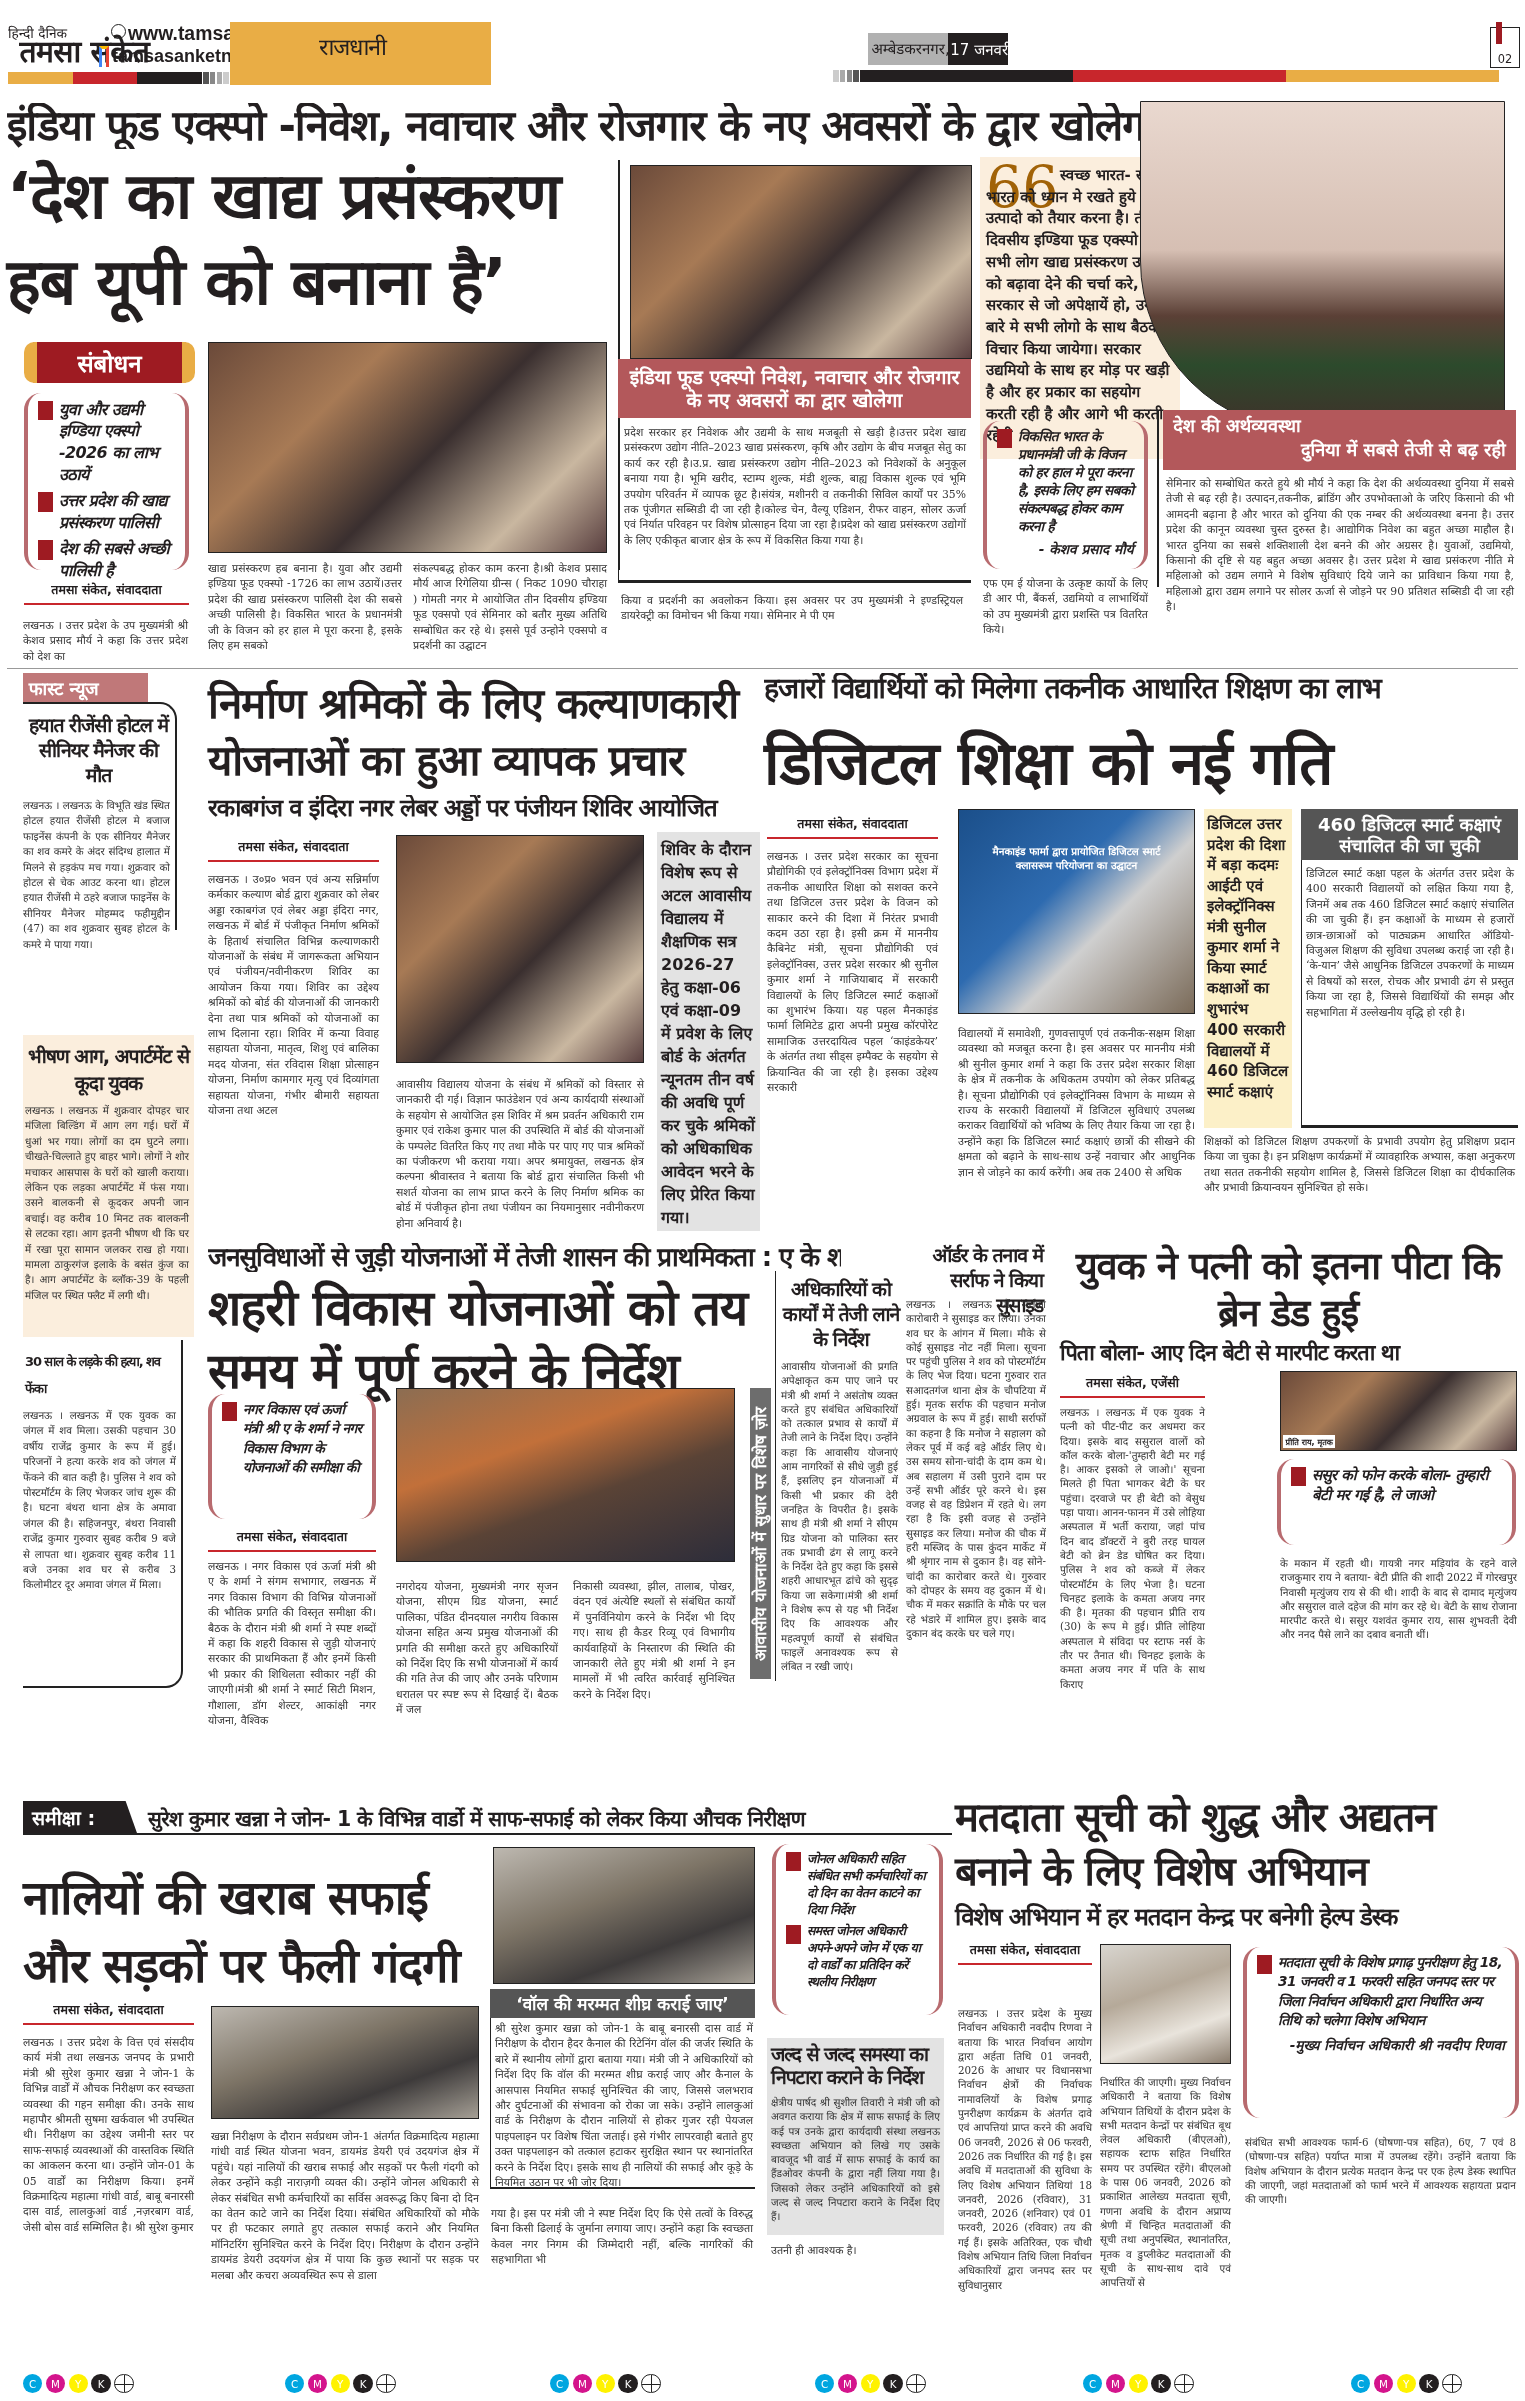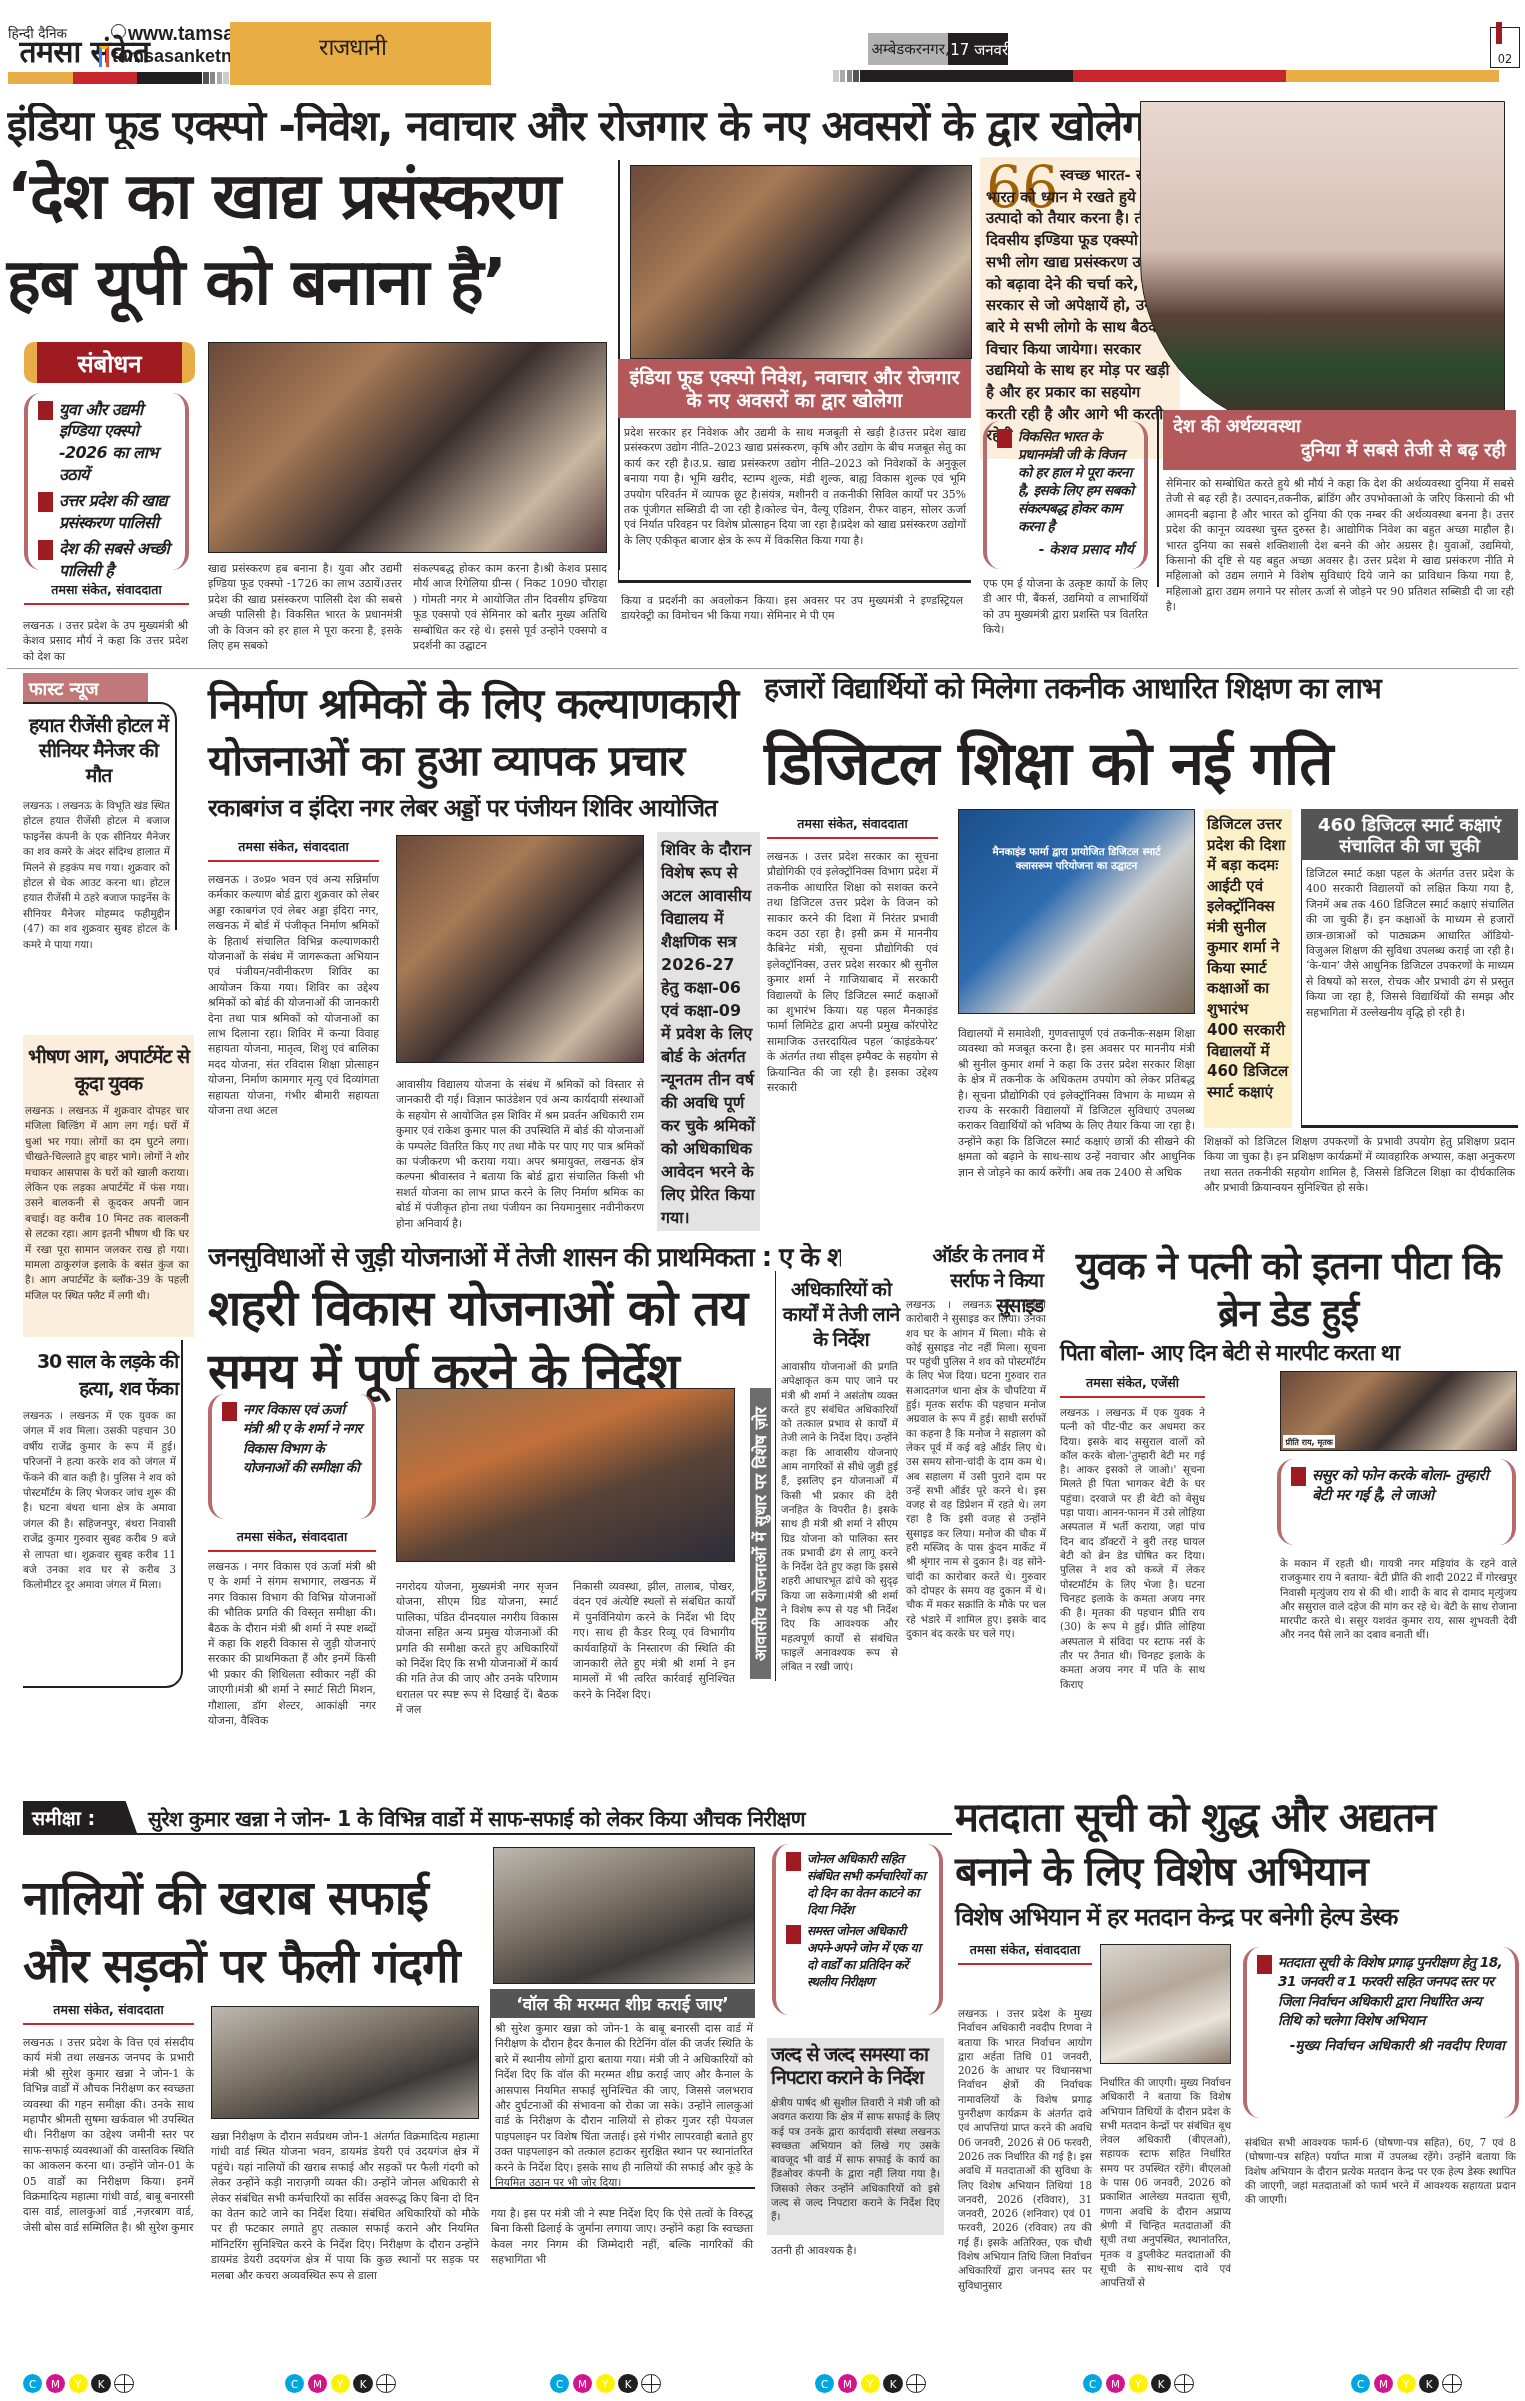--- a/index.html
+++ b/index.html
@@ -126,21 +126,21 @@
 <div class="abs" style="left:23px;top:673px;width:125px;height:28.5px;background:#c07879;">
   <span style="position:absolute;left:5.7px;top:3.4px;color:#fff;font-weight:bold;font-size:18px;">फास्ट न्यूज</span>
 </div>
 <div class="abs" style="left:23px;top:702px;width:154px;height:228px;border-top:2.3px solid #222;border-right:2.3px solid #222;border-top-right-radius:17px;"></div>
 <div class="abs hl" style="left:27px;top:713px;width:143px;font-size:19.4px;text-align:center;line-height:25px;">हयात रीजेंसी होटल में सीनियर मैनेजर की मौत</div>
 <div class="abs body" style="left:23px;top:798px;width:147px;font-size:10.3px;">लखनऊ । लखनऊ के विभूति खंड स्थित होटल हयात रीजेंसी होटल मे बजाज फाइनेंस कंपनी के एक सीनियर मैनेजर का शव कमरे के अंदर संदिग्ध हालात में मिलने से हड़कंप मच गया। शुक्रवार को होटल से चेक आउट करना था। होटल हयात रीजेंसी मे ठहरे बजाज फाइनेंस के सीनियर मैनेजर मोहम्मद फहीमुद्दीन (47) का शव शुक्रवार सुबह होटल के कमरे मे पाया गया।</div>
 <div class="abs cream" style="left:23px;top:1035px;width:171px;height:302px;"></div>
 <div class="abs hl" style="left:26px;top:1043px;width:165px;font-size:19.4px;text-align:center;line-height:27px;">भीषण आग, अपार्टमेंट से कूदा युवक</div>
 <div class="abs body" style="left:25px;top:1103px;width:164px;font-size:10.3px;">लखनऊ । लखनऊ में शुक्रवार दोपहर चार मंजिला बिल्डिंग में आग लग गई। घरों में धुआं भर गया। लोगों का दम घुटने लगा। चीखते-चिल्लाते हुए बाहर भागे। लोगों ने शोर मचाकर आसपास के घरों को खाली कराया। लेकिन एक लड़का अपार्टमेंट में फंस गया। उसने बालकनी से कूदकर अपनी जान बचाई। वह करीब 10 मिनट तक बालकनी से लटका रहा। आग इतनी भीषण थी कि घर में रखा पूरा सामान जलकर राख हो गया। मामला ठाकुरगंज इलाके के बसंत कुंज का है। आग अपार्टमेंट के ब्लॉक-39 के पहली मंजिल पर स्थित फ्लैट में लगी थी।</div>
 <div class="abs" style="left:23px;top:1340px;width:160px;height:348px;border-right:2.3px solid #222;border-bottom:2.3px solid #222;border-bottom-right-radius:17px;"></div>
-<div class="abs hl" style="left:25px;top:1348px;width:153px;font-size:19px;text-align:right;line-height:27px;">30 साल के लड़के की हत्या, शव फेंका</div>
+<div class="abs hl" style="left:25px;top:1348px;width:153px;font-size:13px;text-align:left;line-height:27px;">30 साल के लड़के की हत्या, शव फेंका</div>
 <div class="abs body" style="left:23px;top:1408px;width:153px;font-size:10.3px;">लखनऊ । लखनऊ में एक युवक का जंगल में शव मिला। उसकी पहचान 30 वर्षीय राजेंद्र कुमार के रूप में हुई। परिजनों ने हत्या करके शव को जंगल में फेंकने की बात कही है। पुलिस ने शव को पोस्टमॉर्टम के लिए भेजकर जांच शुरू की है। घटना बंथरा थाना क्षेत्र के अमावा जंगल की है। सहिजनपुर, बंथरा निवासी राजेंद्र कुमार गुरुवार सुबह करीब 9 बजे से लापता था। शुक्रवार सुबह करीब 11 बजे उनका शव घर से करीब 3 किलोमीटर दूर अमावा जंगल में मिला।</div>
 
 <div class="abs hl" style="left:208px;top:675px;width:553px;font-size:42px;line-height:57px;">निर्माण श्रमिकों के लिए कल्याणकारी योजनाओं का हुआ व्यापक प्रचार</div>
 <div class="abs hl" style="left:208px;top:795px;width:559px;font-size:24px;white-space:nowrap;overflow:hidden;">रकाबगंज व इंदिरा नगर लेबर अड्डों पर पंजीयन शिविर आयोजित</div>
 <div class="abs byline" style="left:208px;top:838px;width:171px;">तमसा संकेत, संवाददाता</div>
 <div class="abs body" style="left:208px;top:872px;width:171px;">लखनऊ । उ०प्र० भवन एवं अन्य सन्निर्माण कर्मकार कल्याण बोर्ड द्वारा शुक्रवार को लेबर अड्डा रकाबगंज एवं लेबर अड्डा इंदिरा नगर, लखनऊ में बोर्ड में पंजीकृत निर्माण श्रमिकों के हितार्थ संचालित विभिन्न कल्याणकारी योजनाओं के संबंध में जागरूकता अभियान एवं पंजीयन/नवीनीकरण शिविर का आयोजन किया गया। शिविर का उद्देश्य श्रमिकों को बोर्ड की योजनाओं की जानकारी देना तथा पात्र श्रमिकों को योजनाओं का लाभ दिलाना रहा। शिविर में कन्या विवाह सहायता योजना, मातृत्व, शिशु एवं बालिका मदद योजना, संत रविदास शिक्षा प्रोत्साहन योजना, निर्माण कामगार मृत्यु एवं दिव्यांगता सहायता योजना, गंभीर बीमारी सहायता योजना तथा अटल</div>
 <div class="abs photo" style="left:396px;top:835px;width:248px;height:228px;"></div>
 <div class="abs body" style="left:396px;top:1077px;width:248px;">आवासीय विद्यालय योजना के संबंध में श्रमिकों को विस्तार से जानकारी दी गई। विज्ञान फाउंडेशन एवं अन्य कार्यदायी संस्थाओं के सहयोग से आयोजित इस शिविर में श्रम प्रवर्तन अधिकारी राम कुमार एवं राकेश कुमार पाल की उपस्थिति में बोर्ड की योजनाओं के पम्पलेट वितरित किए गए तथा मौके पर पाए गए पात्र श्रमिकों का पंजीकरण भी कराया गया। अपर श्रमायुक्त, लखनऊ क्षेत्र कल्पना श्रीवास्तव ने बताया कि बोर्ड द्वारा संचालित किसी भी सशर्त योजना का लाभ प्राप्त करने के लिए निर्माण श्रमिक का बोर्ड में पंजीकृत होना तथा पंजीयन का नियमानुसार नवीनीकरण होना अनिवार्य है।</div>
 <div class="abs grey-box" style="left:657px;top:832px;width:103px;height:399px;"></div>
 <div class="abs" style="left:661px;top:838px;width:94px;font-size:16px;line-height:23px;font-weight:bold;">शिविर के दौरान विशेष रूप से अटल आवासीय विद्यालय में शैक्षणिक सत्र 2026-27 हेतु कक्षा-06 एवं कक्षा-09 में प्रवेश के लिए बोर्ड के अंतर्गत न्यूनतम तीन वर्ष की अवधि पूर्ण कर चुके श्रमिकों को अधिकाधिक आवेदन भरने के लिए प्रेरित किया गया।</div>

